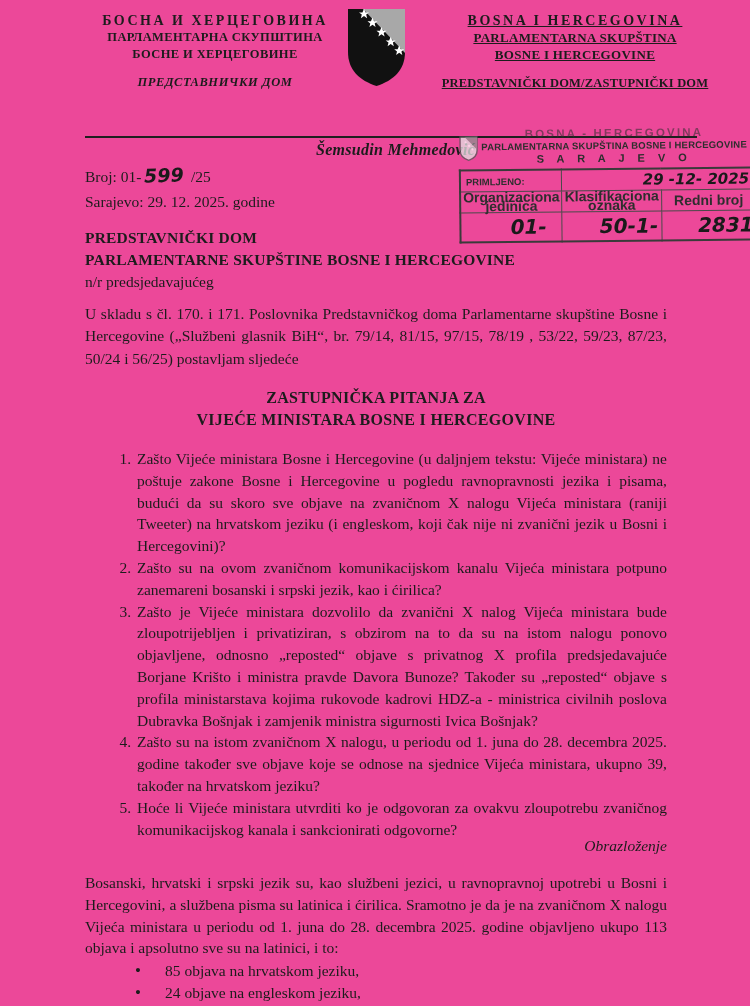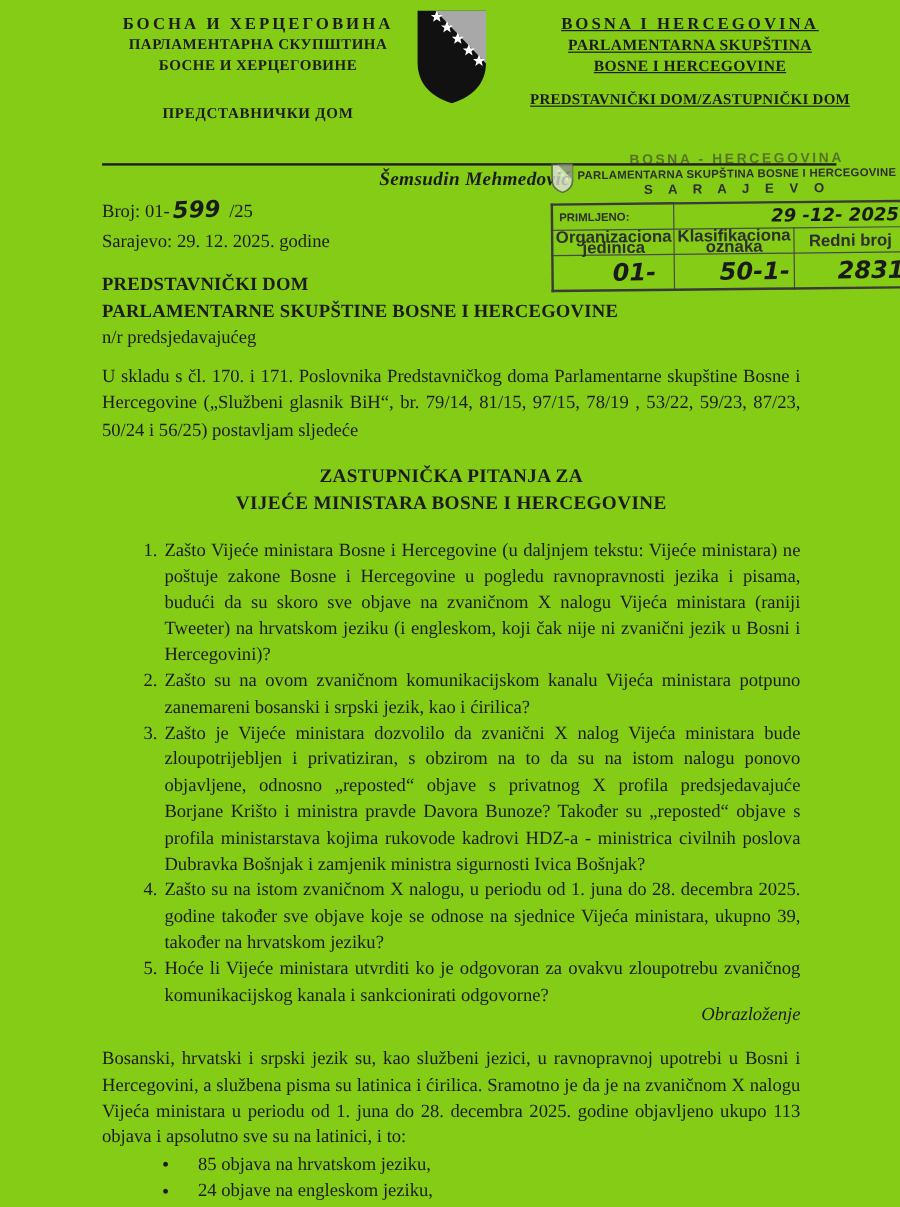--- a/index.html
+++ b/index.html
@@ -1,24 +1,24 @@
 <!DOCTYPE html>
 <html lang="bs"><head>
 <meta charset="utf-8">
 <style>
   html,body{margin:0;padding:0;background:#ffffff;}
   .page{
-    position:relative;width:750px;height:1006px;background:#84cc16;
+    position:relative;width:750px;height:1006px;background:#ec4899;
     font-family:"Liberation Serif",serif;color:#1c1c1c;overflow:hidden;
   }
   
   .hdr-left{position:absolute;left:86px;top:12px;width:258px;text-align:center;font-weight:bold;}
   .hdr-left .l1{font-size:14px;letter-spacing:2.5px;line-height:17px;}
   .hdr-left .l2,.hdr-left .l3{font-size:12.5px;letter-spacing:.4px;line-height:17px;}
-  .hdr-left .l4{font-size:12.5px;letter-spacing:.6px;margin-top:24px;}
+  .hdr-left .l4{font-size:12.5px;letter-spacing:.6px;margin-top:12px;font-style:italic;}
   .coa{position:absolute;left:345px;top:6px;width:63px;height:82px;}
   .hdr-right{position:absolute;left:410px;top:12px;width:330px;text-align:center;font-weight:bold;text-decoration:underline;}
   .hdr-right .l1{font-size:14px;letter-spacing:2.5px;line-height:17px;}
   .hdr-right .l2,.hdr-right .l3{font-size:13px;letter-spacing:.3px;line-height:17px;}
   .hdr-right .l4{font-size:12.5px;margin-top:13px;letter-spacing:.2px;}
   .rule{position:absolute;left:85px;top:136px;width:612px;border-top:2px solid #1f1f1f;}
   
   .signature{position:absolute;left:316px;top:141px;font-size:16px;font-weight:bold;font-style:italic;letter-spacing:.3px;}
   .hand{font-family:"DejaVu Sans",sans-serif;font-style:italic;font-weight:600;color:#1a1a1a;}
   .stamp{position:absolute;left:459px;top:127px;width:289px;transform:rotate(-.6deg);

